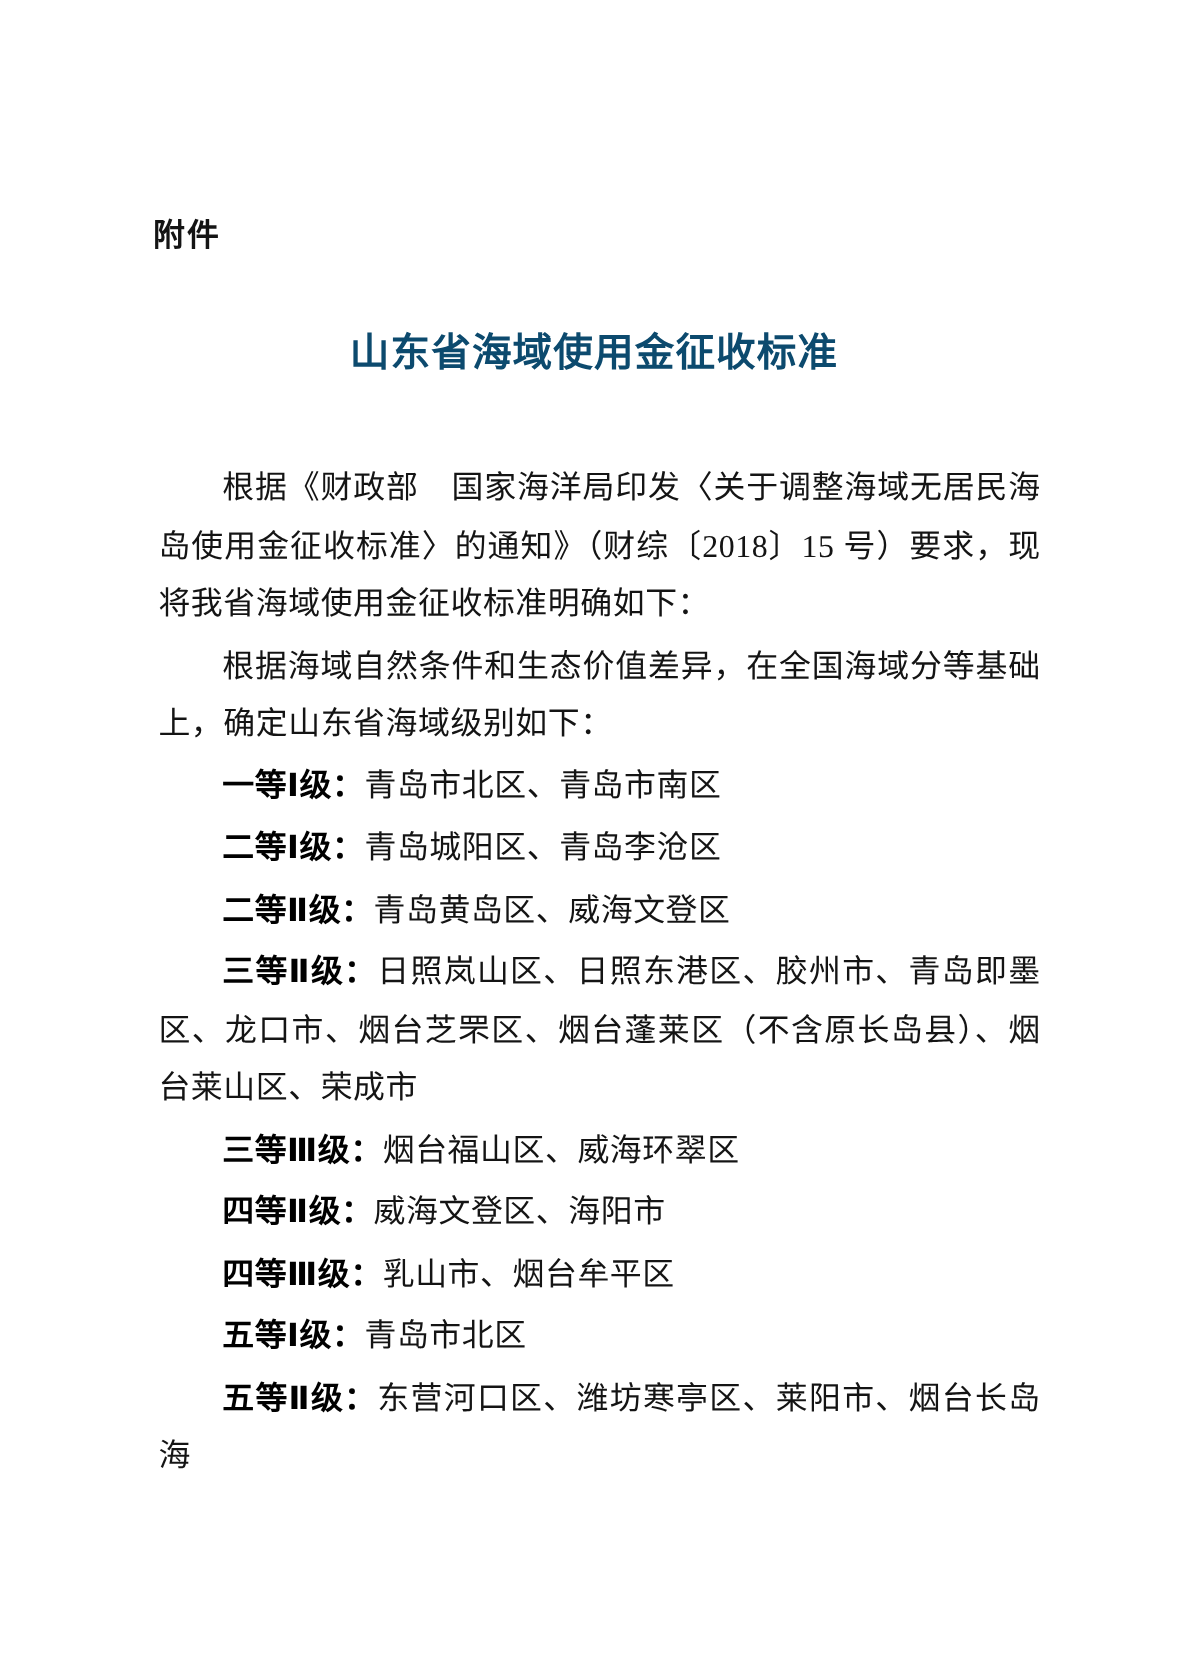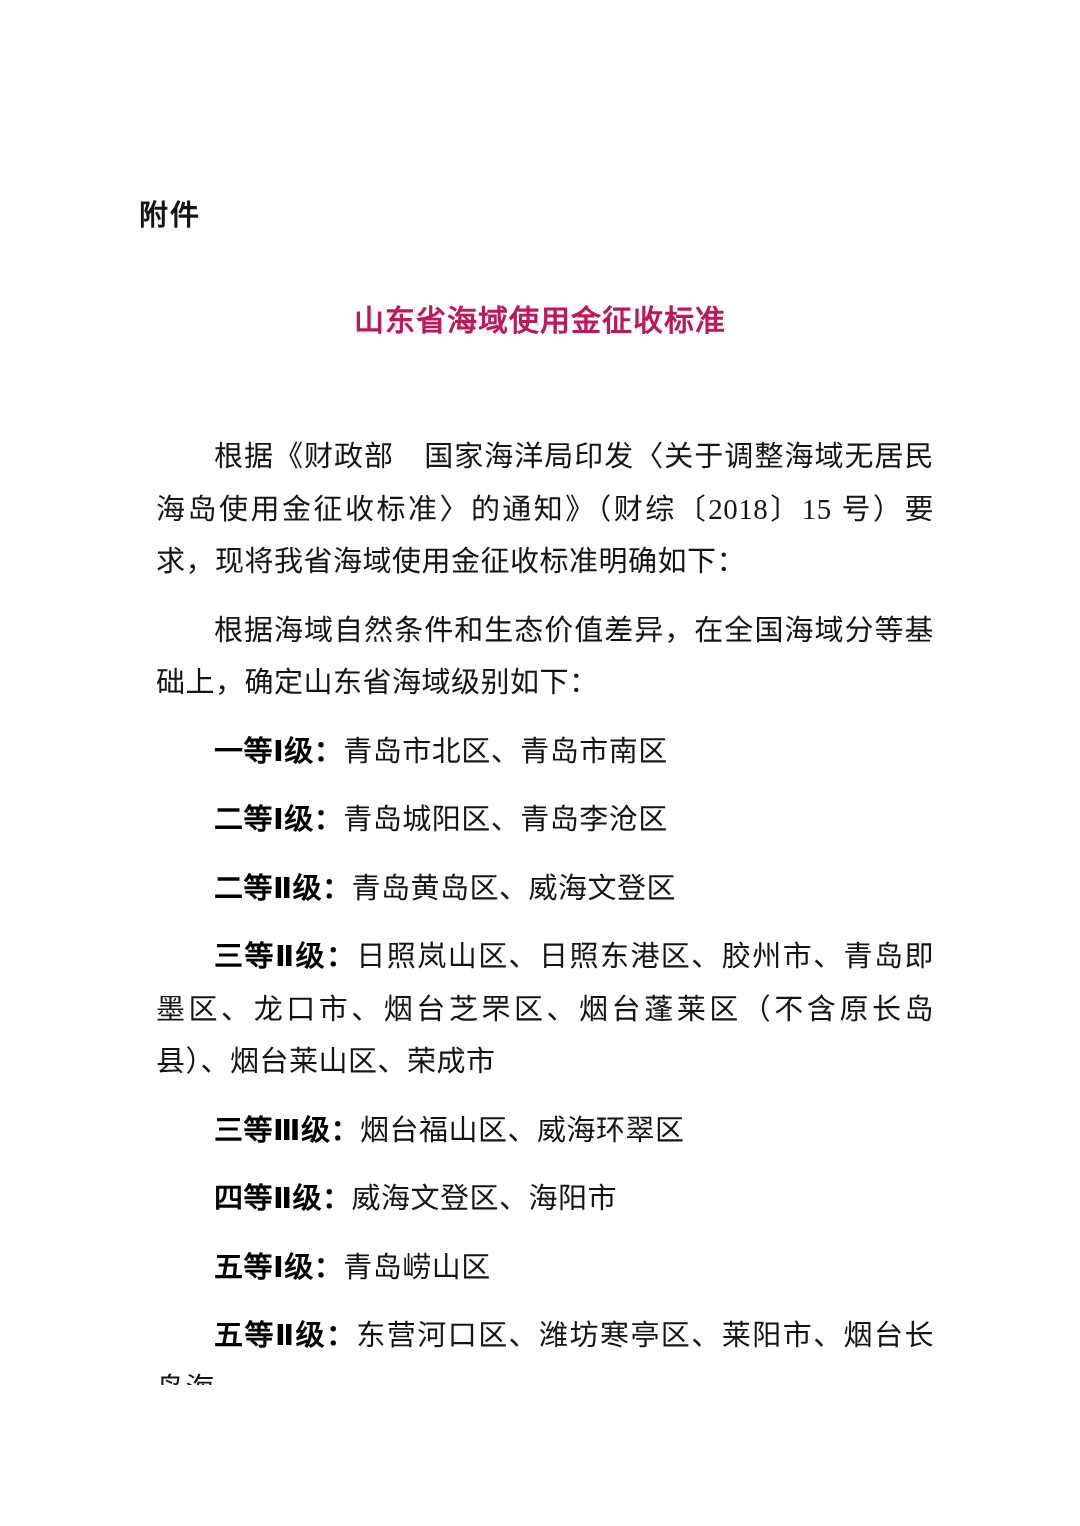--- a/index.html
+++ b/index.html
@@ -28,37 +28,37 @@
   }
   .title {
     position: absolute;
     top: 294px;
     left: 0;
     width: 100%;
     margin: 0;
     text-align: center;
     font-family: "Liberation Serif", "DejaVu Serif", serif;
     font-weight: bold;
-    font-size: 30px;
+    font-size: 36px;
     line-height: 54px;
     letter-spacing: 1px;
-    color: #be185d;
+    color: #0c4a6e;
   }
   .body-text {
     position: absolute;
     top: 414px;
     left: 140px;
     width: 810px;
     font-size: 29px;
     line-height: 52.5px;
     text-align: justify;
     letter-spacing: 0.5px;
   }
   .body-text p {
-    margin: 16px;
+    margin: 4px;
     padding: 0;
     text-indent: 58px;
   }
   .body-text p.heading {
     font-family: "Liberation Sans", "DejaVu Sans", sans-serif;
     font-weight: 600;
     color: #0a0a0a;
   }
   .item-label {
     font-family: "Liberation Sans", "DejaVu Sans", sans-serif;
@@ -86,18 +86,19 @@
 
   <p class="para item"><span class="item-label">二等Ⅱ级：</span><span class="para-text">青岛黄岛区、威海文登区</span></p>
 
   <p class="para item"><span class="item-label">三等Ⅱ级：</span><span class="para-text">日照岚山区、日照东港区、胶州市、青岛即墨区、龙口市、烟台芝罘区、烟台蓬莱区（不含原长岛县）、烟台莱山区、荣成市</span></p>
 
   <p class="para item"><span class="item-label">三等Ⅲ级：</span><span class="para-text">烟台福山区、威海环翠区</span></p>
 
 
   <p class="para item"><span class="item-label">四等Ⅱ级：</span><span class="para-text">威海文登区、海阳市</span></p>
 
+  <p class="para item"><span class="item-label">四等Ⅲ级：</span><span class="para-text">乳山市、烟台牟平区</span></p>
 
-  <p class="para item"><span class="item-label">五等Ⅰ级：</span><span class="para-text">青岛崂山区</span></p>
+  <p class="para item"><span class="item-label">五等Ⅰ级：</span><span class="para-text">青岛市北区</span></p>
 
   <p class="para item"><span class="item-label">五等Ⅱ级：</span><span class="para-text">东营河口区、潍坊寒亭区、莱阳市、烟台长岛海</span></p>
 </div>
 </div>
 
 </body></html>

